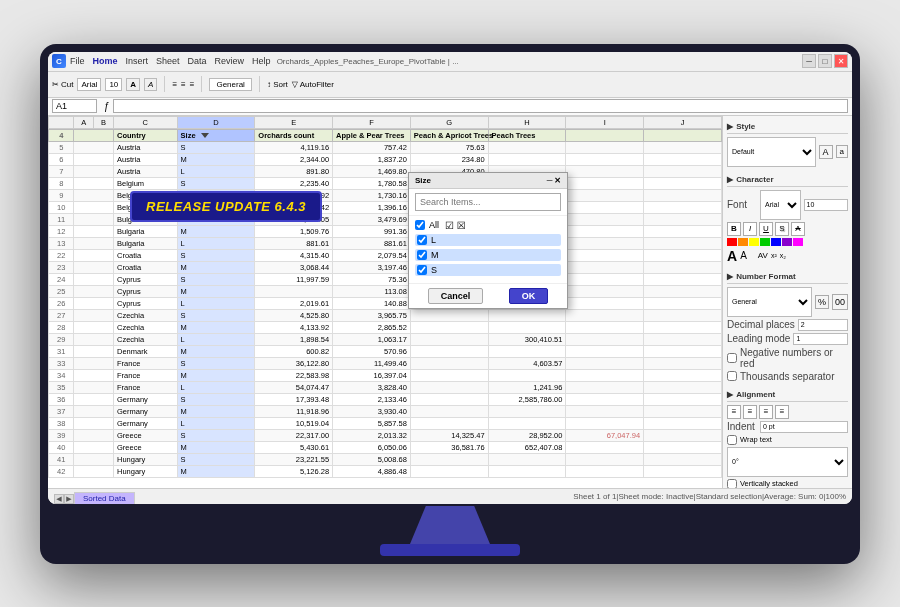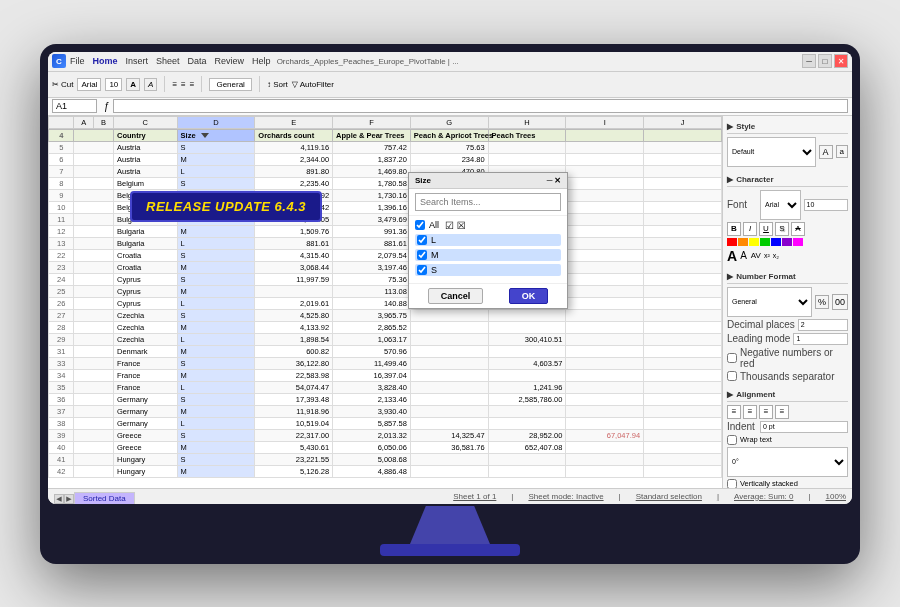--- a/index.html
+++ b/index.html
@@ -397,22 +397,21 @@
     }
 
     .sheet-tab.active {
       background: #c4b5fd;
       color: #2222aa;
     }
 
     .scrollbar-area {
       display: flex;
       align-items: flex-start;
-      gap: 15px;
-      text-decoration: underline;
+      gap: 0;
     }
 
     .scroll-btn {
       width: 10px; height: 10px;
       background: #ddd;
       border: 1px solid #bbb;
       display: flex;
       align-items: center;
       justify-content: center;
       font-size: 7px;
@@ -937,21 +936,21 @@
             <div class="color-swatch" style="background:#ff8800;"></div>
             <div class="color-swatch" style="background:#ffff00;"></div>
             <div class="color-swatch" style="background:#00cc00;"></div>
             <div class="color-swatch" style="background:#0000ff;"></div>
             <div class="color-swatch" style="background:#8800cc;"></div>
             <div class="color-swatch" style="background:#ff00ff;"></div>
           </div>
           <div class="panel-row" style="margin-top:2px;">
             <span style="font-size:14px;font-weight:bold;">A</span>
             <span style="font-size:10px;">A</span>
-            <span style="font-size:8px;margin-left:1px;">AV</span>
+            <span style="font-size:8px;margin-left:8px;">AV</span>
             <span style="font-size:7px;">x²</span>
             <span style="font-size:7px;">x₂</span>
           </div>
         </div>
 
         <div class="panel-section">
           <div class="panel-section-header">
             <span>▶</span> Number Format
           </div>
           <div class="panel-row">

